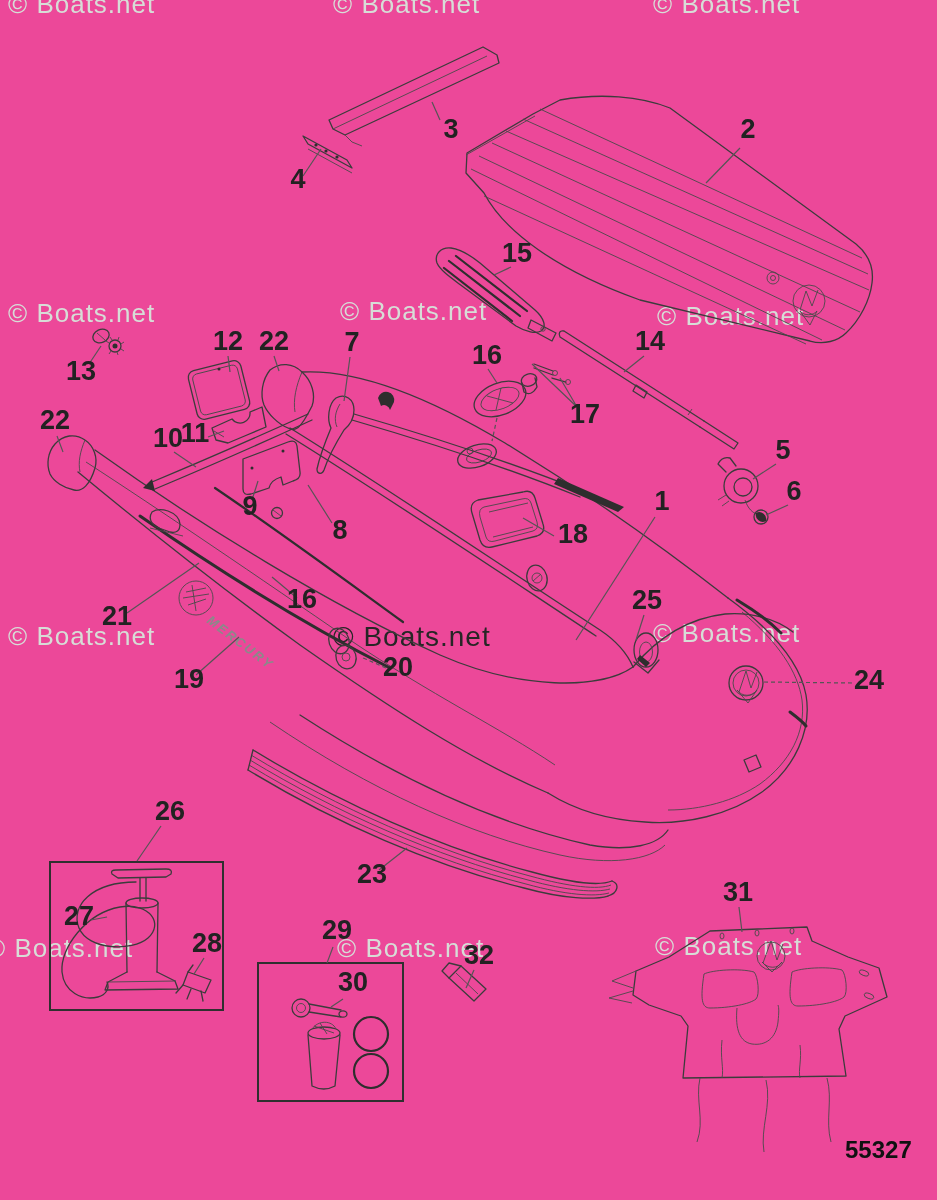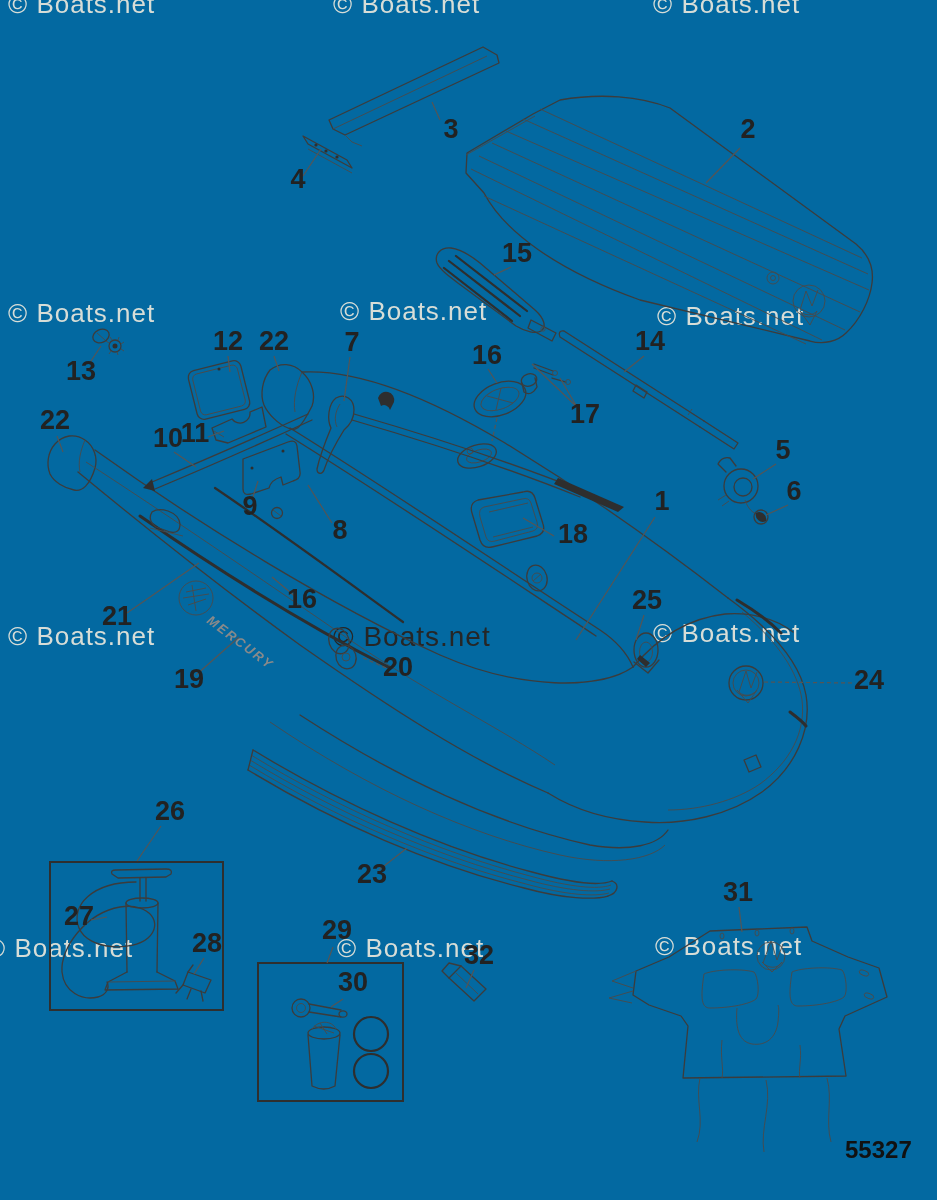--- a/index.html
+++ b/index.html
@@ -1,16 +1,16 @@
 <!DOCTYPE html>
 <html><head>
 <meta charset="utf-8">
 <style>
   html,body{margin:0;padding:0;background:#fff;}
-  .stage{position:relative;width:937px;height:1200px;background:#0369a1;overflow:hidden;
+  .stage{position:relative;width:937px;height:1200px;background:#ec4899;overflow:hidden;
          font-family:"Liberation Sans", sans-serif;}
   svg{display:block;}
   .wm{font-family:"Liberation Sans", sans-serif;font-size:26px;fill:#d7ddd7;letter-spacing:1px;}
   .wm-dark{font-family:"Liberation Sans", sans-serif;font-size:28px;fill:#262626;letter-spacing:1px;}
   .callout{font-family:"Liberation Sans", sans-serif;font-size:27px;font-weight:bold;fill:#222;}
   .draw-num{font-family:"Liberation Sans", sans-serif;font-size:24px;font-weight:bold;fill:#111;}
   .brand{font-family:"Liberation Sans", sans-serif;font-size:13px;font-weight:bold;font-style:italic;
          fill:#8a8a8a;letter-spacing:2px;}
   .ln{stroke:#3c3c3c;stroke-width:1.3;fill:none;stroke-linecap:round;stroke-linejoin:round;}
   .ln-thin{stroke:#4a4a4a;stroke-width:0.9;fill:none;}

